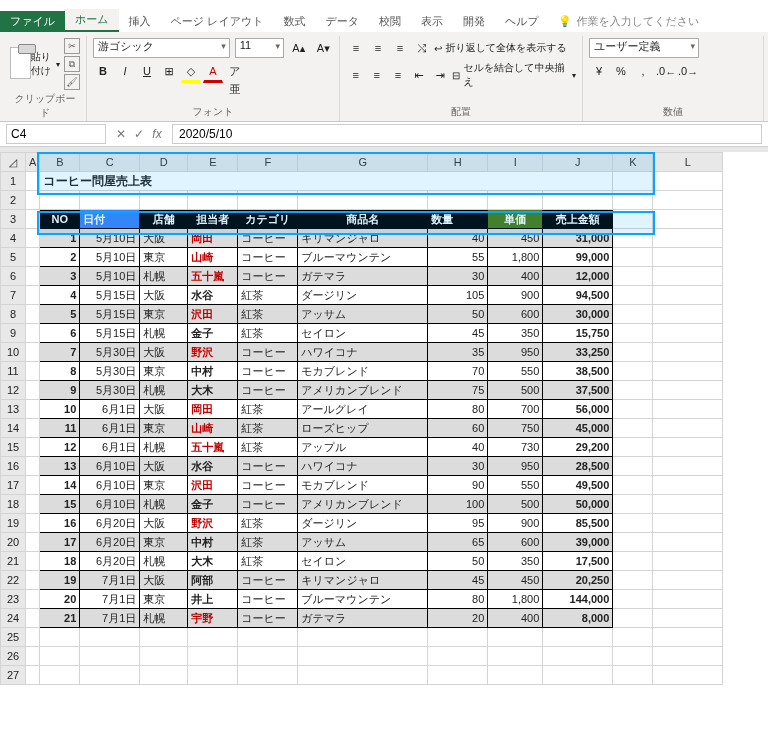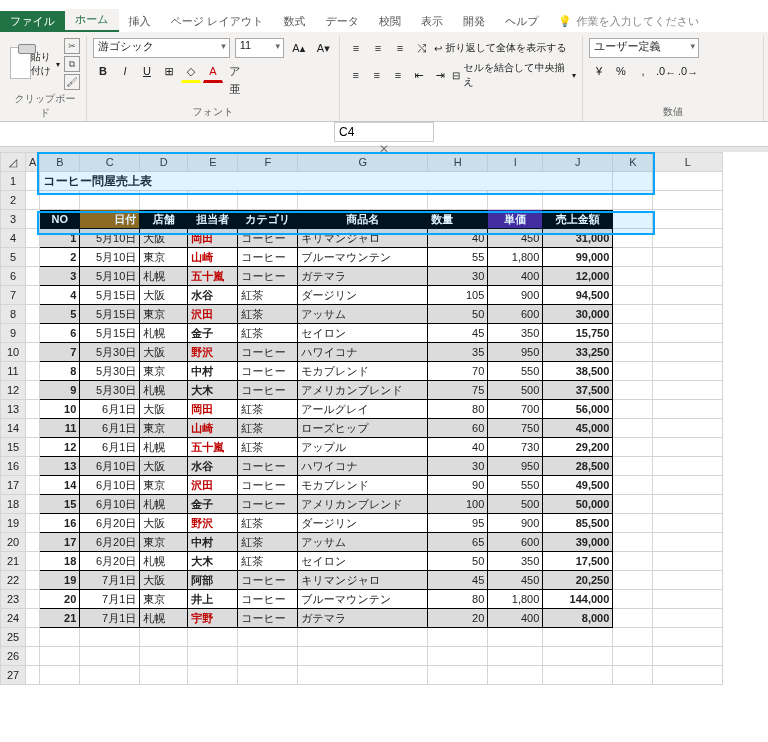--- a/index.html
+++ b/index.html
@@ -30,21 +30,21 @@
   .fontsize{width:30px;}
   .btnrow{display:flex;gap:2px;}
   .rbtn{width:18px;height:18px;border:1px solid transparent;font-size:11px;text-align:center;line-height:18px;cursor:pointer;}
   
   .aligngrp{width:230px;}
   .alignrow{display:flex;gap:2px;align-items:center;}
   .wrap-txt{font-size:10px;display:flex;align-items:center;gap:3px;}
   
   .numgrp{flex:1;}
   
-  .namebox-row{height:24px;background:#fff;border-bottom:1px solid #d0d0d0;display:flex;align-items:center;flex-direction:column;}
+  .namebox-row{height:24px;background:#fff;border-bottom:1px solid #d0d0d0;display:flex;align-items:center;}
   .namebox{width:90px;border:1px solid #ccc;margin:0 6px;padding:2px 4px;font-size:12px;background:#fff;}
   .fxbtn{width:18px;color:#777;text-align:center;}
   .fbar{flex:1;border:1px solid #ccc;margin:0 6px;padding:2px 6px;background:#fff;font-size:12px;}
   
   .sheet{position:absolute;top:152px;left:0;right:0;bottom:0;background:#fff;overflow:auto;}
   table{border-collapse:collapse;table-layout:fixed;}
   th,td{border:1px solid #d4d4d4;height:19px;font-size:11px;padding:0 3px;box-sizing:border-box;overflow:hidden;white-space:nowrap;}
   th{background:#e8e8e8;font-weight:normal;color:#333;position:sticky;top:0;text-align:center;}
   th.corner{background:#e8e8e8;width:25px;}
   .rowhdr{background:#e8e8e8;text-align:center;width:25px;position:sticky;left:0;}
@@ -146,20 +146,21 @@
           <span class="rbtn">≡</span>
           <span class="rbtn">⇤</span>
           <span class="rbtn">⇥</span>
           <div class="wrap-txt">
               <span>⊟</span>
               <span>セルを結合して中央揃え</span>
               <span style="font-size:8px">▾</span>
             </div>
         </div>
       </div>
+      <div class="grp-label">配置</div>
     </div>
 
     <div class="grp numgrp">
       <div>
         <div class="sel" style="width:90px">ユーザー定義</div>
         <div class="btnrow" style="margin-top:3px">
           <span class="rbtn">¥</span>
           <span class="rbtn">%</span>
           <span class="rbtn">,</span>
           <span class="rbtn">.0←</span>
@@ -217,27 +218,27 @@
             <td></td>
             <td></td>
             <td></td>
             <td class="colK"></td>
             <td class="colL"></td>
           </tr>
           <tr class="datahdr">
             <td class="rowhdr">3</td>
             <td class="colA"></td>
             <td class="bordered" style="background:#000;color:#fff;text-align:center;font-weight:bold">NO</td>
-            <td class="bordered" style="background:#a16207;color:#fff;text-align:right;font-weight:bold">日付</td>
+            <td class="bordered" style="background:#3b82f6;color:#fff;text-align:left;font-weight:bold">日付</td>
             <td class="bordered" style="background:#000;color:#fff;text-align:center;font-weight:bold">店舗</td>
             <td class="bordered" style="background:#000;color:#fff;text-align:center;font-weight:bold">担当者</td>
             <td class="bordered" style="background:#000;color:#fff;text-align:center;font-weight:bold">カテゴリ</td>
             <td class="bordered" style="background:#000;color:#fff;text-align:center;font-weight:bold">商品名</td>
             <td class="bordered" style="background:#000;color:#fff;text-align:left;font-weight:bold">数量</td>
-            <td class="bordered" style="background:#4c1d95;color:#fff;text-align:center;font-weight:bold">単価</td>
+            <td class="bordered" style="background:#4d7c0f;color:#fff;text-align:center;font-weight:bold">単価</td>
             <td class="bordered" style="background:#000;color:#fff;text-align:center;font-weight:bold">売上金額</td>
             <td class="colK"></td>
             <td class="colL"></td>
           </tr>
           <tr>
             <td class="rowhdr">4</td>
             <td class="colA"></td>
             <td class="bordered num bold alt">1</td>
             <td class="bordered num alt">5月10日</td>
             <td class="bordered alt">大阪</td>

